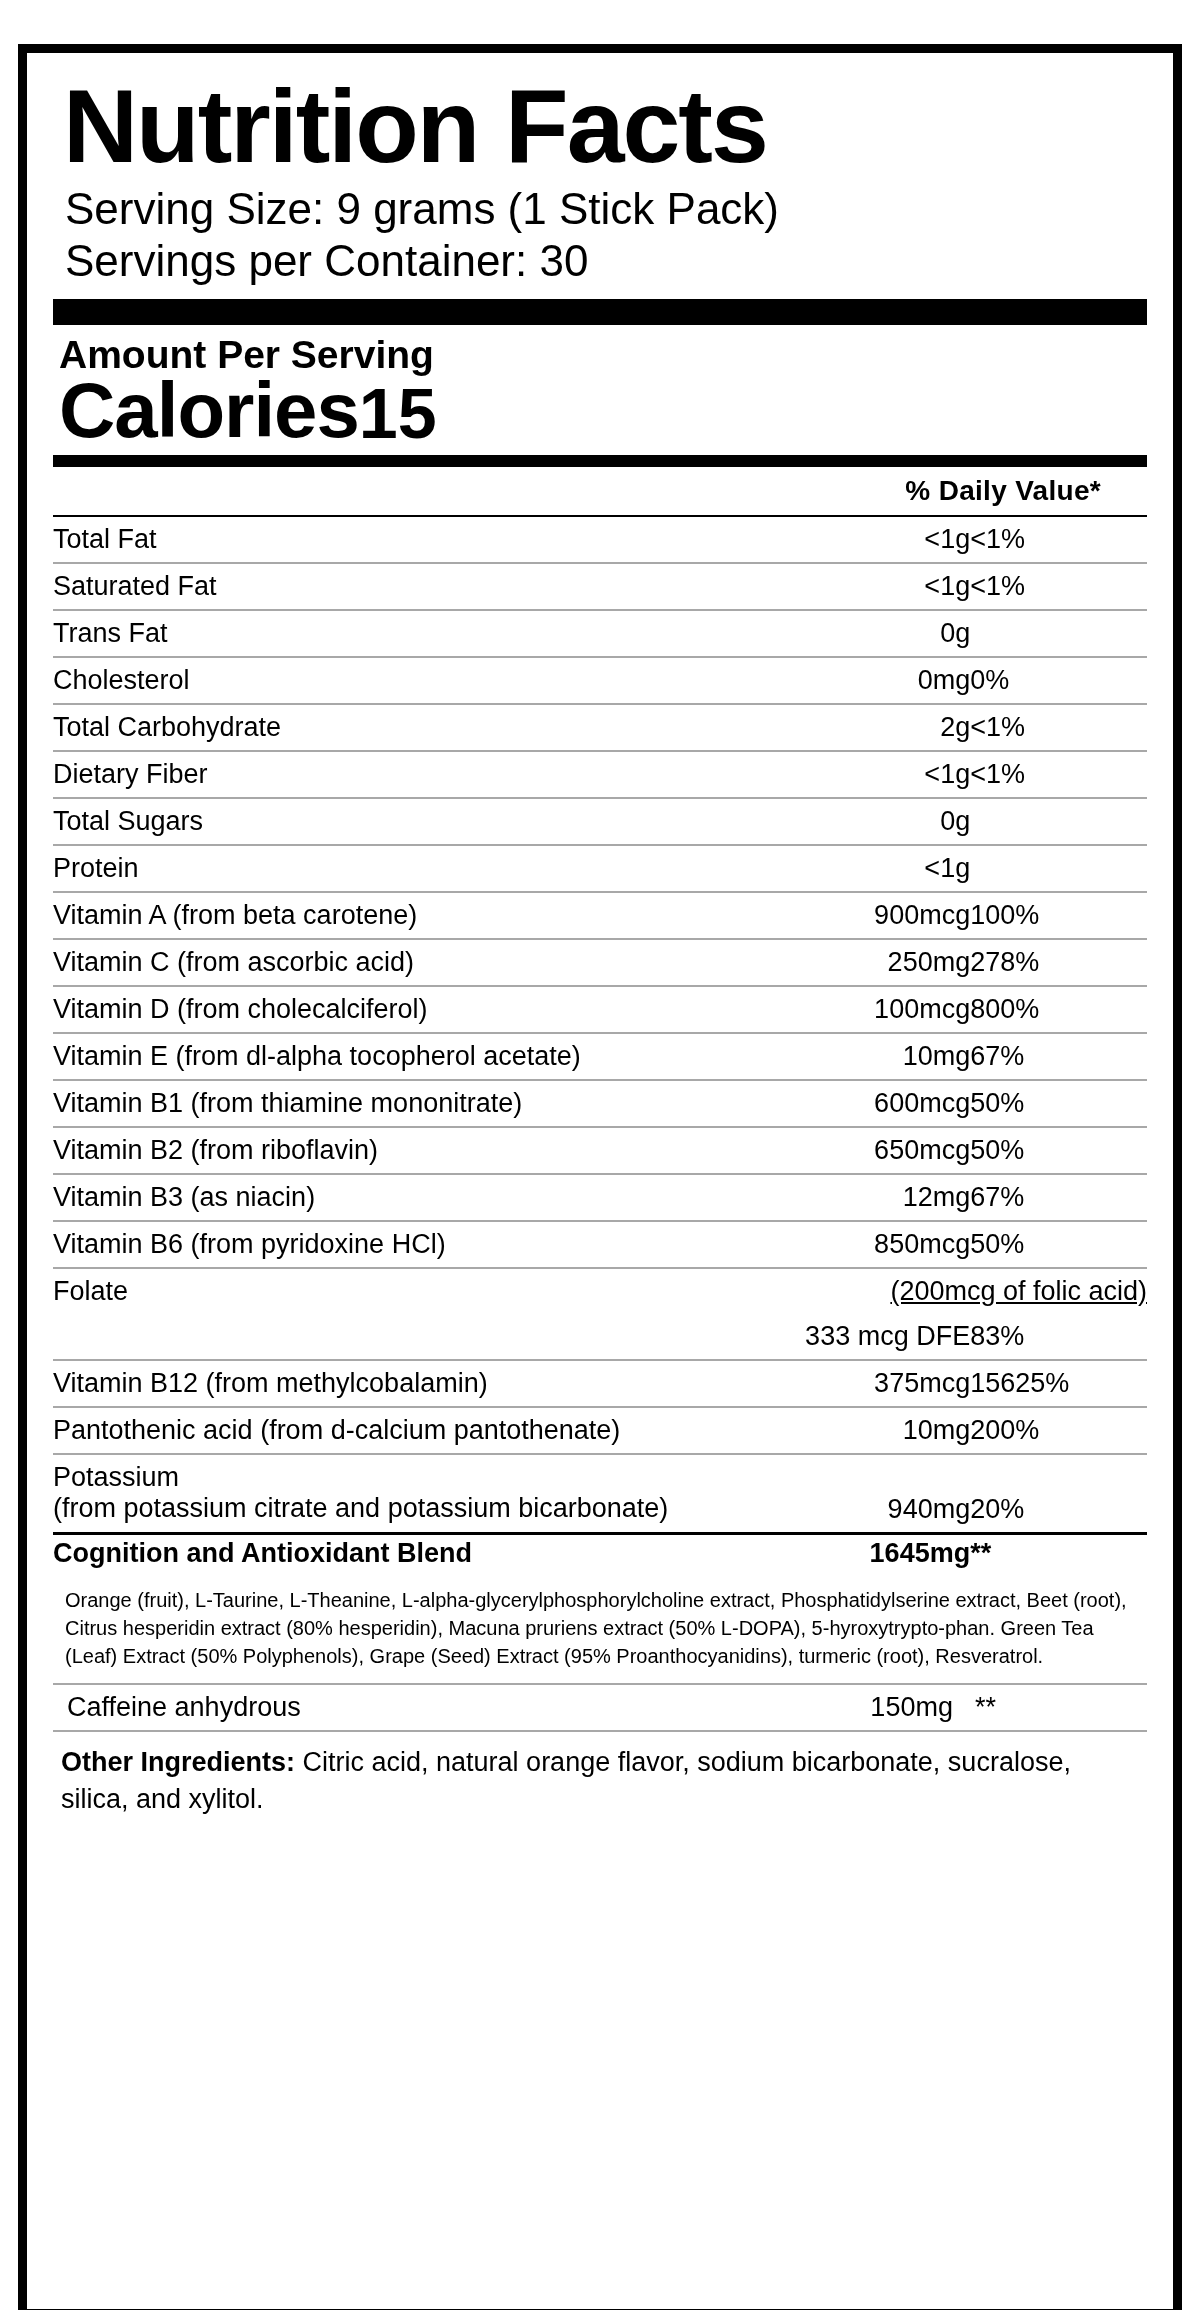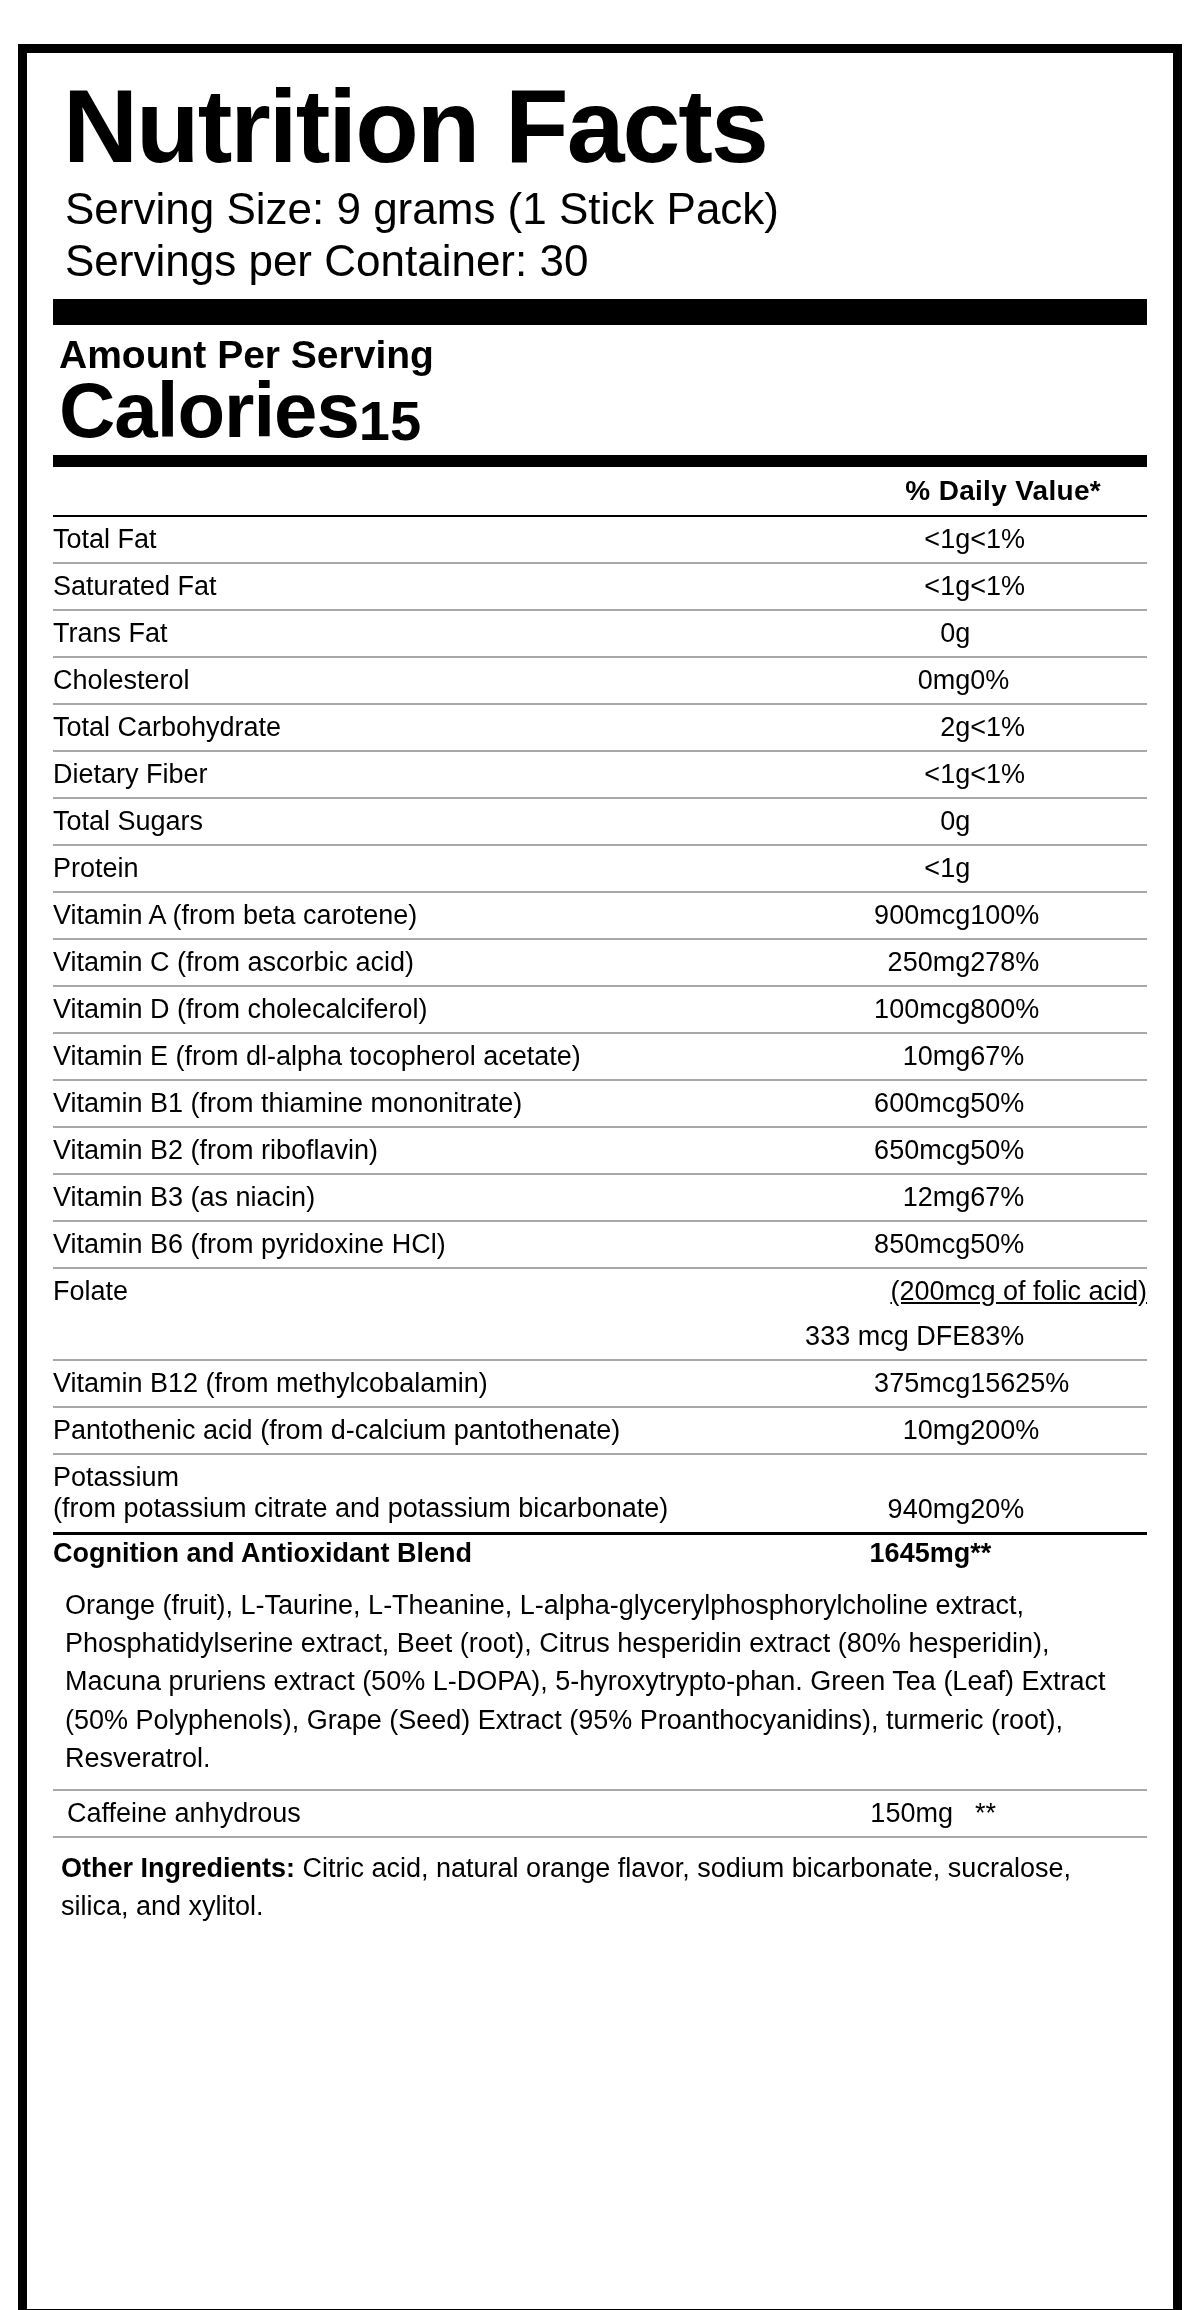--- a/index.html
+++ b/index.html
@@ -71,21 +71,21 @@
     margin: -6px 0 4px 0;
   }
   .calories-label {
     font-size: 78px;
     font-weight: bold;
     letter-spacing: -1px;
     line-height: 1.0;
     margin-left: 6px;
   }
   .calories-value {
-    font-size: 56px;
+    font-size: 70px;
     font-weight: bold;
     line-height: 1.0;
     margin-right: 84px;
   }
 
   .dv-head {
     text-align: right;
     font-size: 28px;
     font-weight: bold;
     padding: 8px 46px 8px 0;
@@ -132,21 +132,21 @@
     text-align: center;
     font-size: 27px;
     text-decoration: underline;
   }
 
   .two-line-name {
     line-height: 1.16;
   }
 
   .blend-body {
-    font-size: 27px;
+    font-size: 20px;
     line-height: 1.42;
     padding: 10px 10px 12px 12px;
     border-bottom: 2px solid #a8a8a8;
   }
 
   .caffeine-row td { border-bottom: 2px solid #a8a8a8; padding-top: 10px; padding-bottom: 10px;}
   .caffeine-row td.c-name { padding-left: 14px; }
   .caffeine-row td.c-dv { padding-left: 22px; }
 
   .other-ing {

